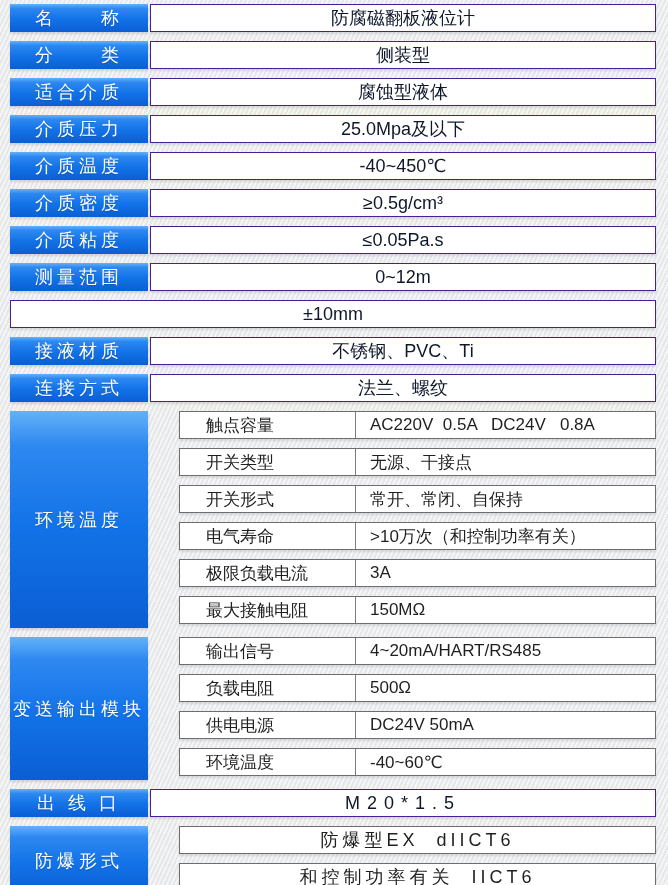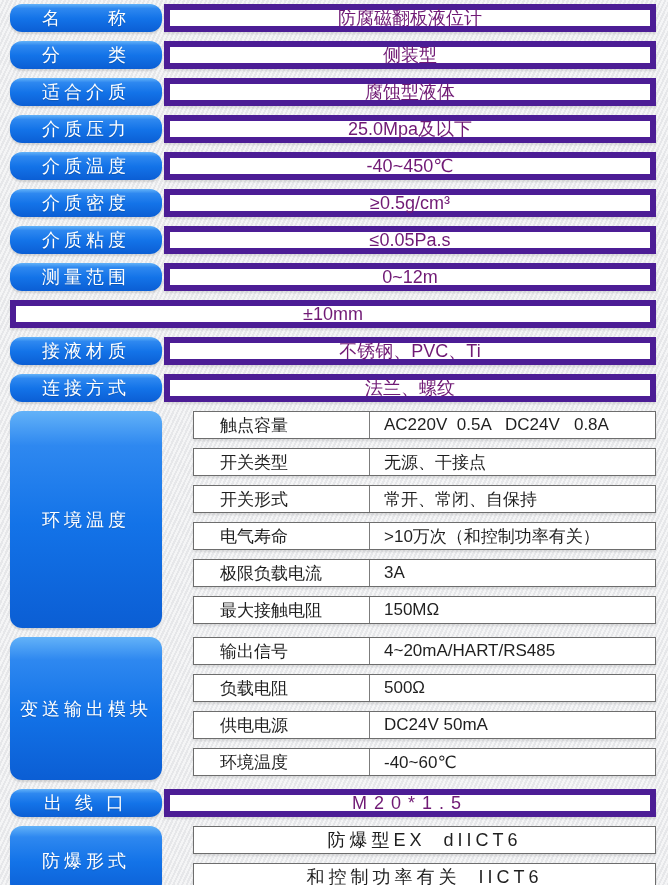--- a/index.html
+++ b/index.html
@@ -8,33 +8,33 @@
     background:#ecedef;
     background-image:repeating-linear-gradient(115deg,
       rgba(255,255,255,0.45) 0px, rgba(255,255,255,0.45) 2px,
       rgba(120,120,130,0.05) 2px, rgba(120,120,130,0.05) 4px);
     font-family:"Liberation Sans","DejaVu Sans",sans-serif;
     overflow:hidden;
   }
   .spec{box-sizing:border-box;padding:4px 12px 0 10px;}
   .row{display:flex;align-items:stretch;margin-bottom:9px;}
   .label-cell{
-    width:152px;flex:none;margin-right:2px;box-sizing:border-box;
+    width:138px;flex:none;margin-right:2px;box-sizing:border-box;
     min-height:28px;
     background:linear-gradient(180deg,#63b2f8 0%,#2e88f0 16%,#1373e8 52%,#0b5ed4 100%);
     color:#ffffff;display:flex;align-items:center;justify-content:center;
-    font-size:18px;letter-spacing:4px;border-radius:12px;
+    font-size:18px;letter-spacing:4px;border-radius:0;
     text-shadow:0 1px 1px rgba(0,0,0,0.18);
     box-shadow:0 2px 2px rgba(0,0,0,0.12);
   }
   .value-cell{
     flex:1;box-sizing:border-box;height:28px;
-    border:6px solid #4c1d95;background:#ffffff;
+    border:1px solid #4c1d95;background:#ffffff;
     display:flex;align-items:center;justify-content:center;
-    font-size:18px;color:#701a75;white-space:pre;
+    font-size:18px;color:#0f172a;white-space:pre;
     box-shadow:0 2px 2px rgba(0,0,0,0.10);
   }
   .group-rows{flex:1;display:flex;flex-direction:column;padding-left:29px;}
   .sub-row{
     display:flex;box-sizing:border-box;height:28px;margin-bottom:9px;
     border:1px solid #6d6d6d;background:#ffffff;
     box-shadow:0 2px 2px rgba(0,0,0,0.10);
   }
   .sub-row:last-child{margin-bottom:4px;}
   .sub-name{

